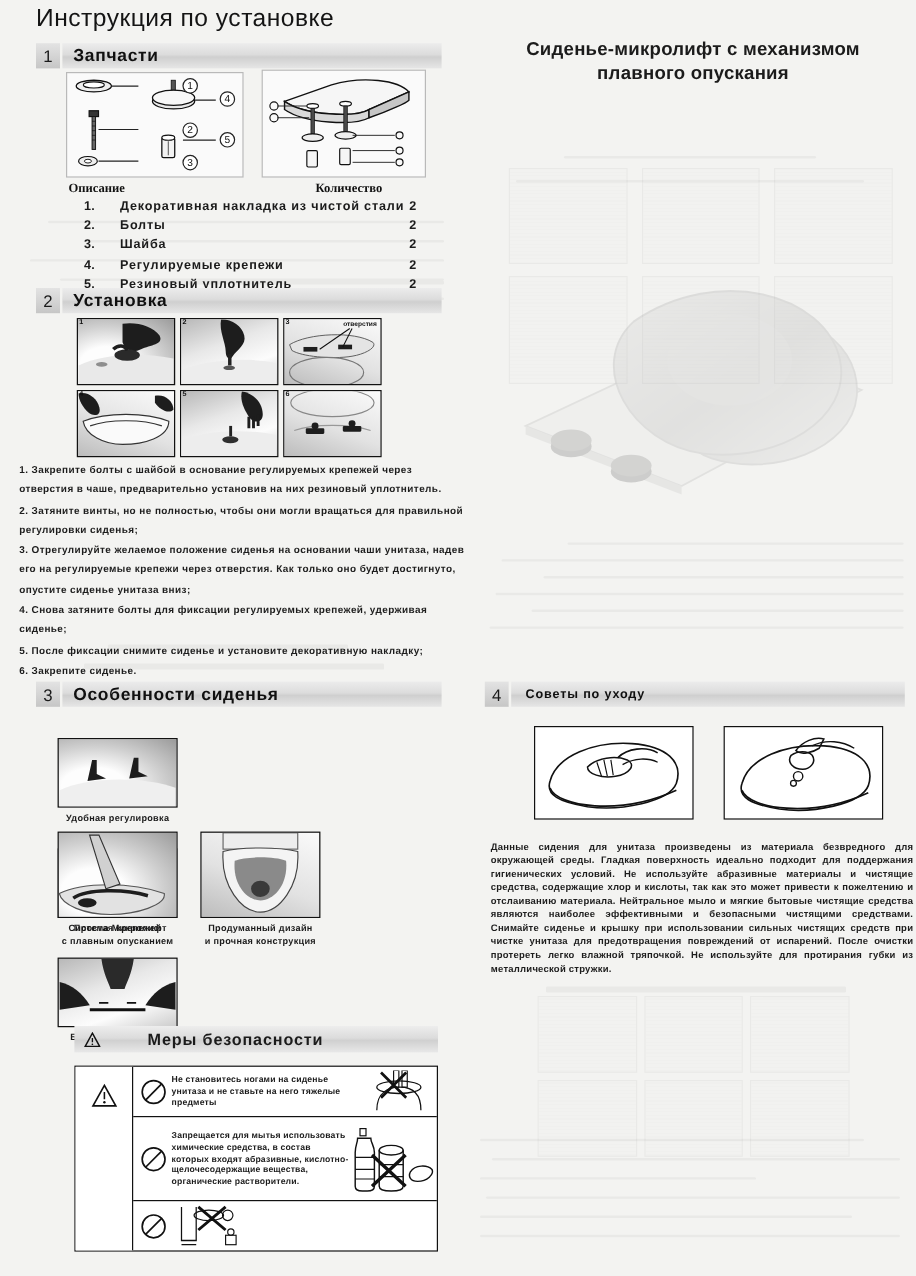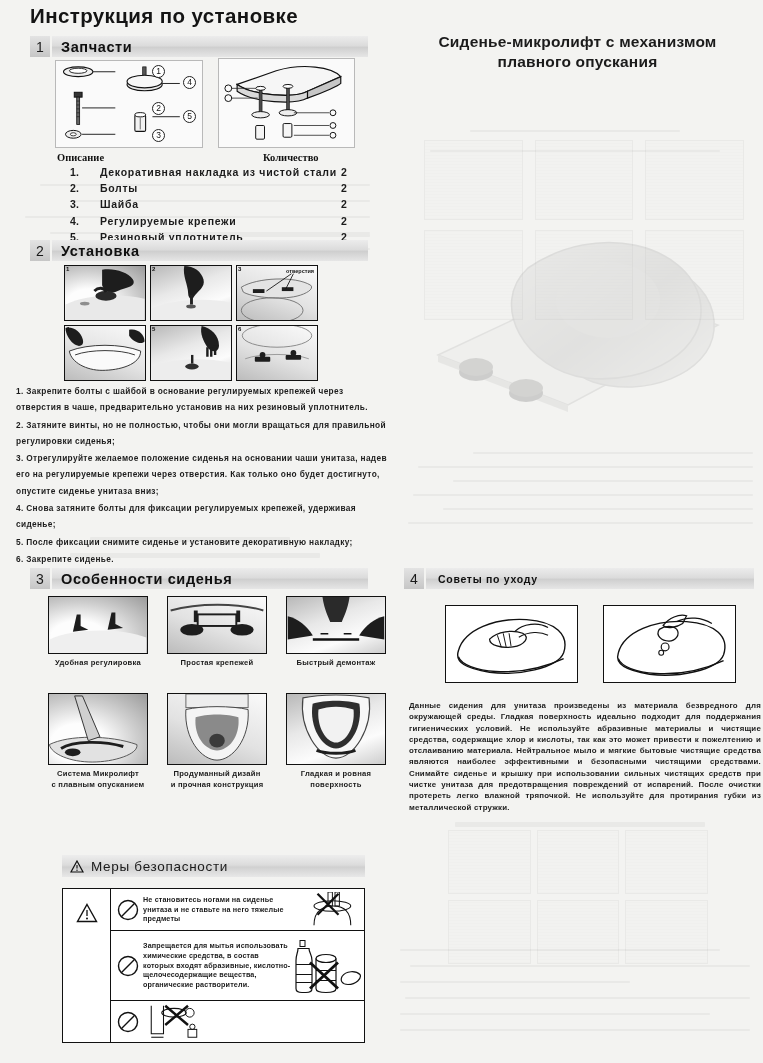--- a/index.html
+++ b/index.html
@@ -17,21 +17,21 @@
   
   .ghost { position:absolute; opacity:.055; pointer-events:none; filter:grayscale(1); }
   .ghost-flip { transform:scaleX(-1) scaleY(-1); }
   .ghost-box { border:1px solid #555; background:
       repeating-linear-gradient(0deg,#c9c9c9 0 1px,#eee 1px 3px); }
   .ghost-line { background:#4a4a4a; height:2px; border-radius:1px; }
 
   
   .main-title {
     position:absolute; left:30px; top:4px;
-    font-size:20.5px; font-weight:bold; letter-spacing:.4px;
+    font-size:20.5px; font-weight:normal; letter-spacing:.4px;
     color:#141414;
   }
 
   
   .sec { position:absolute; display:flex; align-items:stretch; height:21px; }
   .sec .num {
     width:22px; background:linear-gradient(180deg,#e3e3e3,#c6c6c6);
     border-right:2px solid #f3f3f1;
     display:flex; align-items:center; justify-content:center;
     font-size:14px; font-weight:normal; color:#1a1a1a;
@@ -89,21 +89,21 @@
   .care { width:133px; height:78px; border:1.4px solid #111; background:#fff; position:relative; }
 
   
   .care-text { position:absolute; left:409px; top:700px; width:352px;
     font-size:7.9px; font-weight:bold; line-height:11.3px; letter-spacing:.2px; color:#1d1d1d; text-align:justify; }
 
   
   .safety-hdr { position:absolute; left:62px; top:855px; width:303px; height:22px;
     background:linear-gradient(180deg,#ededed 0%,#dcdcdc 45%,#d0d0d0 55%,#e8e8e8 100%);
     display:flex; align-items:center; padding-left:8px; gap:7px; }
-  .safety-hdr .t { font-size:13.5px; font-weight:normal; letter-spacing:.7px; }
+  .safety-hdr .t { font-size:13.5px; font-weight:bold; letter-spacing:.7px;margin-left:32px; }
   .safety-box { position:absolute; left:62px; top:888px; width:303px; height:155px;
     border:1.6px solid #111; display:flex; background:#fff; }
   .safety-left { width:48px; border-right:1.6px solid #111; display:flex; align-items:flex-start; justify-content:center; padding-top:14px; background:#fff;}
   .safety-rows { flex:1; display:flex; flex-direction:column; }
   .srow { display:flex; align-items:center; border-bottom:1.4px solid #111; padding:3px 2px 3px 4px; }
   .srow:last-child { border-bottom:none; }
   .srow .ban { width:25px; flex:0 0 25px; display:flex; justify-content:center; }
   .srow .txt { flex:1; font-size:7.2px; font-weight:bold; line-height:9.8px; letter-spacing:.15px; padding:0 3px; }
   .srow .pic { width:68px; flex:0 0 68px; height:100%; position:relative; }
   .r1 { height:42px; } .r2 { height:70px; } .r3 { height:41px; }
@@ -409,21 +409,21 @@
     <p>4. Снова затяните болты для фиксации регулируемых крепежей, удерживая сиденье;</p>
     <p>5. После фиксации снимите сиденье и установите декоративную накладку;</p>
     <p>6. Закрепите сиденье.</p>
   </div>
 
   <div class="sec" style="left:30px; top:568px; width:338px;">
     <div class="num">3</div>
     <div class="bar">Особенности сиденья</div>
   </div>
 
-  <div class="feat-row" style="left:48px; top:596px;">
+  <div class="feat-row" style="left:48px; top:615px;flex-direction:column;">
     <div class="feat">
       <div class="img">
         <div class="pf1"></div>
         <svg viewBox="0 0 100 58" width="100%" height="100%" style="position:absolute;inset:0;">
           <path d="M0 44 C24 32 74 32 100 42 L100 58 L0 58 Z" fill="#efefef"></path>
           <path d="M28 18 L32 18 L32 30 L40 34 L24 36 Z" fill="#1d1d1d"></path>
           <path d="M64 16 L68 16 L68 28 L76 32 L60 34 Z" fill="#1d1d1d"></path>
         </svg>
       </div>
       <div class="cap">Удобная регулировка</div>
@@ -479,35 +479,20 @@
         <svg viewBox="0 0 100 72" width="100%" height="100%" style="position:absolute;inset:0;">
           <rect x="18" y="0" width="64" height="14" fill="#ededed" stroke="#666"></rect>
           <path d="M18 16 C34 12 66 12 82 16 C84 46 66 68 50 68 C34 68 16 46 18 16 Z" fill="#f4f4f4" stroke="#444"></path>
           <path d="M28 24 C38 20 62 20 72 24 C74 44 62 58 50 58 C38 58 26 44 28 24 Z" fill="#8a8a8a"></path>
           <ellipse cx="50" cy="48" rx="8" ry="7" fill="#3a3a3a"></ellipse>
         </svg>
       </div>
       <div class="cap">
         <span>Продуманный дизайн</span><br>
         <span>и прочная конструкция</span>
-      </div>
-    </div>
-    <div class="feat tall">
-      <div class="img">
-        <div class="pf2"></div>
-        <svg viewBox="0 0 100 72" width="100%" height="100%" style="position:absolute;inset:0;">
-          <path d="M16 4 C34 0 66 0 84 4 C88 36 68 66 50 66 C32 66 12 36 16 4 Z" fill="#f7f7f7" stroke="#444" stroke-width="1.2"></path>
-          <path d="M26 10 C38 6 62 6 74 10 C78 34 64 56 50 56 C36 56 22 34 26 10 Z" fill="#2e2e2e"></path>
-          <path d="M32 16 C42 12 58 12 68 16 C70 34 60 50 50 50 C40 50 30 34 32 16 Z" fill="#f2f2f2"></path>
-          <path d="M30 58 C40 62 60 62 70 58" stroke="#1d1d1d" stroke-width="3" fill="none"></path>
-        </svg>
-      </div>
-      <div class="cap">
-        <span>Гладкая и ровная</span><br>
-        <span>поверхность</span>
       </div>
     </div>
   </div>
 
   <div class="sec small" style="left:404px; top:568px; width:350px;">
     <div class="num">4</div>
     <div class="bar">Советы по уходу</div>
   </div>
 
   <div class="care-row">

